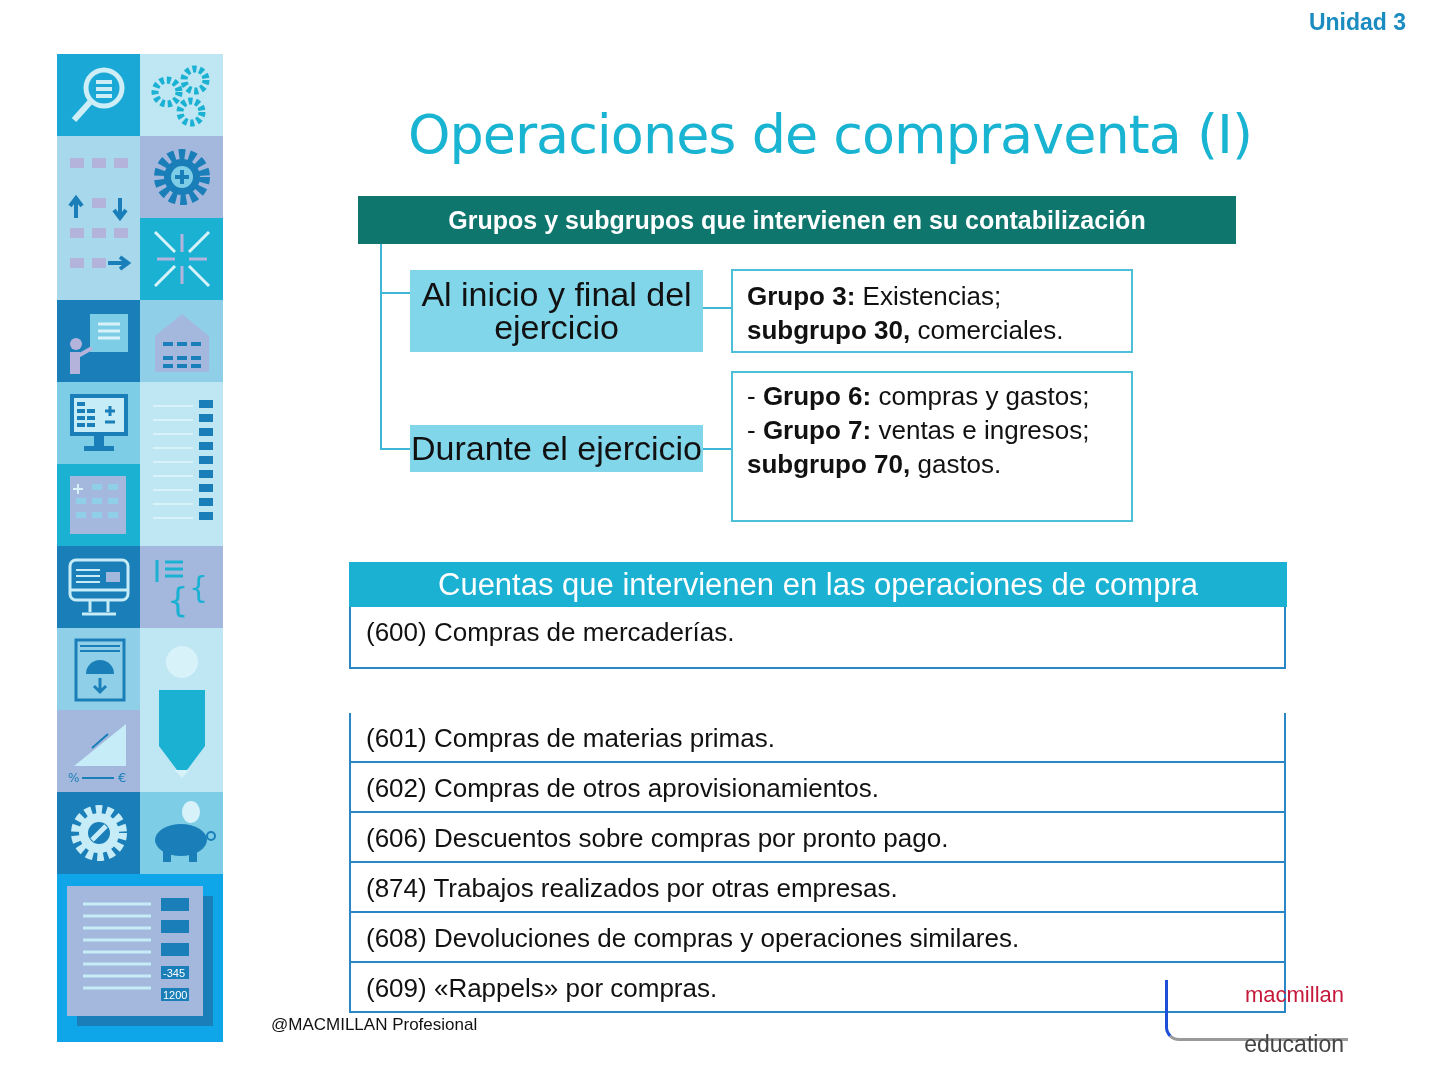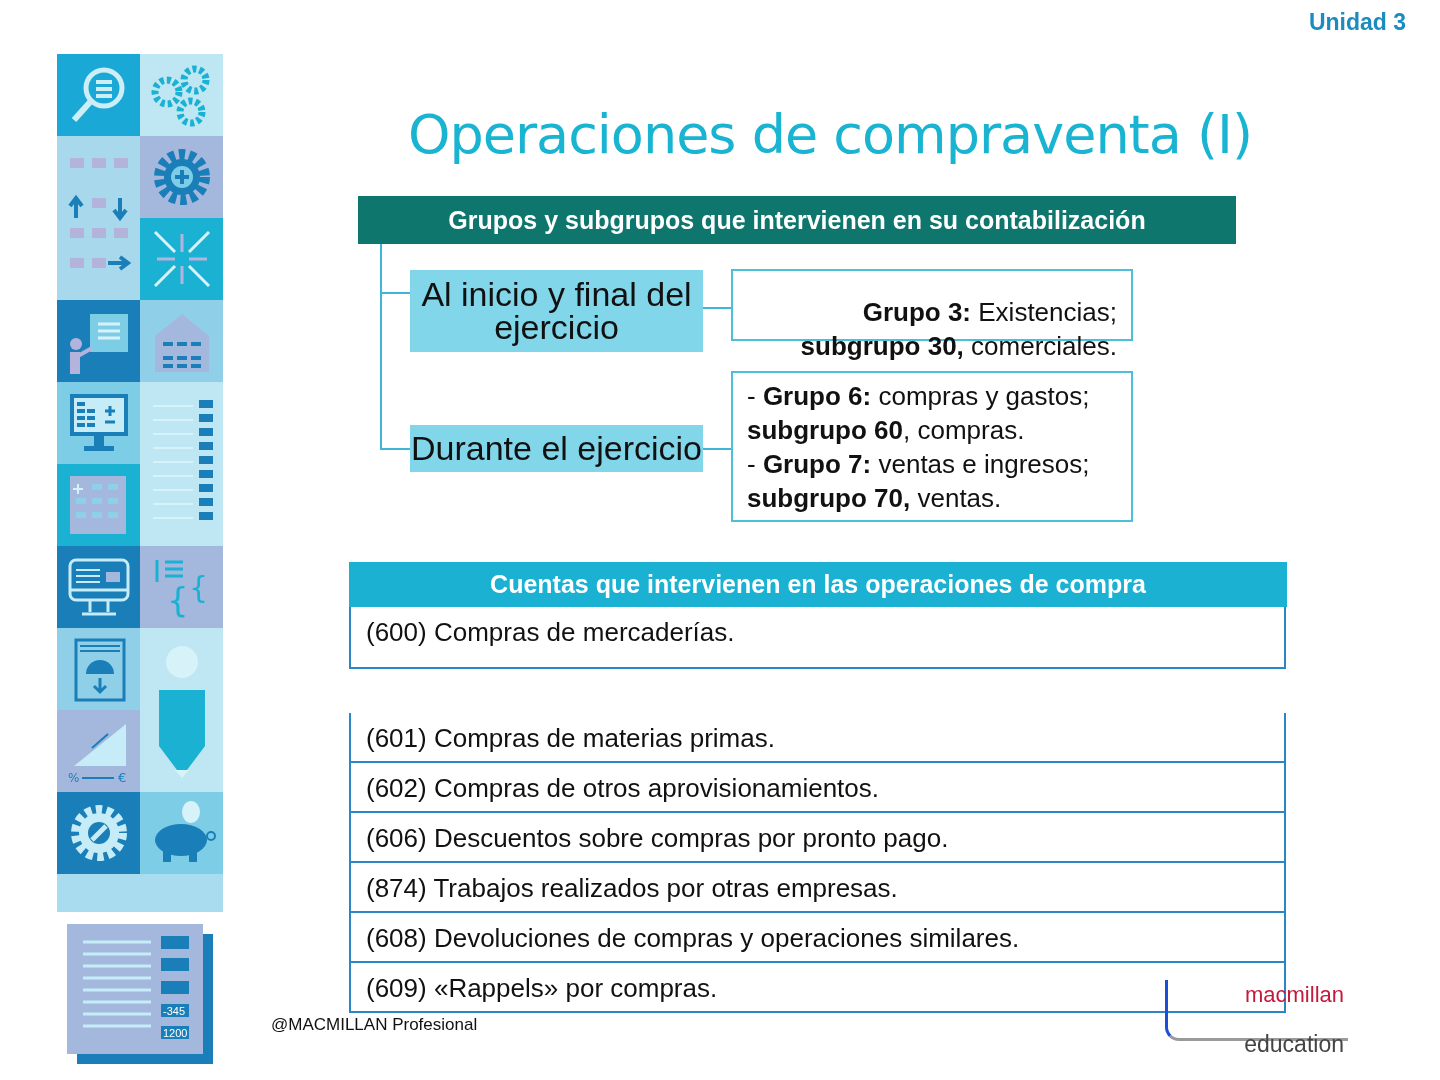--- a/index.html
+++ b/index.html
@@ -12,21 +12,21 @@
   .title { position:absolute; left:0; width:1660px; top:103px; text-align:center; font-family:"DejaVu Sans", sans-serif; font-size:54px; color:#19b4d2; letter-spacing:-1px; }
   .title span { display:inline-block; }
   .band { position:absolute; background:#0f766e; color:#fff; font-weight:bold; text-align:center; }
   .band1 { left:358px; top:196px; width:878px; height:48px; line-height:48px; font-size:25px; }
   .vline { position:absolute; left:380px; top:244px; width:2px; height:206px; background:#3fb6d5; }
   .hline { position:absolute; height:2px; background:#3fb6d5; }
   .cat { position:absolute; background:#82d6ea; color:#111; text-align:center; font-size:34px; display:flex; align-items:center; justify-content:center; line-height:33px; }
   .detail { position:absolute; border:2px solid #4ebfd9; background:#fff; font-size:26px; color:#111; padding:10px 14px; box-sizing:border-box; line-height:34px; }
   .detail b { font-weight:bold; }
   .tbl { position:absolute; left:349px; top:562px; width:938px; }
-  .tbl-head { background:#1ab1d3; color:#fff; font-weight:bold; font-size:25px; height:45px; line-height:45px; text-align:center; }
+  .tbl-head { background:#1ab1d3; color:#fff; font-weight:normal; font-size:31px; height:45px; line-height:45px; text-align:center; }
   .tbl-row { border-left:2px solid #2a86c4; border-right:2px solid #2a86c4; border-bottom:2px solid #2a86c4; height:48px; line-height:48px; font-size:26px; color:#111; padding-left:15px; box-sizing:border-box; width:937px; }
   .footer { position:absolute; left:262px; top:1015px; font-size:17px; color:#111;margin-left:9px; }
   .logo { position:absolute; left:1165px; top:980px; width:180px; height:58px; border-left:3px solid #1d4ed8; border-bottom:3px solid #9a9a9a; border-radius:0 0 0 14px; }
   .logo .l1 { position:absolute; right:4px; top:2px; font-size:22px; color:#c4193a; }
   .logo .l2 { position:absolute; right:4px; top:24px; font-size:23px; color:#444;margin-top:27px; }
 </style>
 </head>
 <body>
 
 <div class="unit">Unidad 3</div>
@@ -242,21 +242,21 @@
   </div>
   <div class="tile" style="left:83px;top:738px;background:#7ecde6;">
     <svg viewBox="0 0 70 70">
         <ellipse cx="34" cy="42" rx="26" ry="16" fill="#1a7fb8"></ellipse>
         <rect x="16" y="52" width="8" height="12" fill="#1a7fb8"></rect>
         <rect x="42" y="52" width="8" height="12" fill="#1a7fb8"></rect>
         <ellipse cx="44" cy="14" rx="9" ry="11" fill="#d8f2fa"></ellipse>
         <circle cx="64" cy="38" r="4" fill="none" stroke="#1a7fb8" stroke-width="2"></circle>
       </svg>
   </div>
-  <div class="tile" style="left:0;top:820px;width:166px;height:168px;background:#ffffff;margin-top:38px;">
+  <div class="tile" style="left:0;top:820px;width:166px;height:168px;background:#0ea5e9;">
     <svg viewBox="0 0 166 168" style="width:166px;height:168px">
         <rect x="20" y="22" width="136" height="130" fill="#1a7fb8"></rect>
         <rect x="10" y="12" width="136" height="130" fill="#a4b8de"></rect>
         <g stroke="#c6ecf7" stroke-width="3">
           <line x1="26" y1="30" x2="94" y2="30"></line>
           <line x1="26" y1="42" x2="94" y2="42"></line>
           <line x1="26" y1="54" x2="94" y2="54"></line>
           <line x1="26" y1="66" x2="94" y2="66"></line>
           <line x1="26" y1="78" x2="94" y2="78"></line>
           <line x1="26" y1="90" x2="94" y2="90"></line>
@@ -286,30 +286,29 @@
 <div class="hline" style="left:703px;top:448px;width:29px;"></div>
 
 <div class="cat" style="left:410px;top:270px;width:293px;height:82px;flex-direction:column;">
   <span>Al inicio y final del</span>
   <span>ejercicio</span>
 </div>
 <div class="cat" style="left:410px;top:425px;width:293px;height:47px;">
   <span>Durante el ejercicio</span>
 </div>
 
-<div class="detail" style="left:731px;top:269px;width:402px;height:72px;padding-top:24px;text-align:right;">
+<div class="detail" style="left:731px;top:269px;width:402px;height:84px;padding-top:8px;">
   <div><b>Grupo 3:</b><span> Existencias;</span></div>
   <div><b>subgrupo 30,</b><span> comerciales.</span></div>
 </div>
 
 <div class="detail" style="left:731px;top:371px;width:402px;height:151px;padding-top:6px;">
   <div><span>- </span><b>Grupo 6:</b><span> compras y gastos;</span></div>
-  <div><b>subgrupo 60</b><span>, compras.</span></div>
   <div><span>- </span><b>Grupo 7:</b><span> ventas e ingresos;</span></div>
-  <div><b>subgrupo 70,</b><span> ventas.</span></div>
+  <div><b>subgrupo 70,</b><span> gastos.</span></div>
 </div>
 
 <div class="tbl">
   <div class="tbl-head">Cuentas que intervienen en las operaciones de compra</div>
   <div class="tbl-row" style="height:62px;line-height:50px;">(600) Compras de mercaderías.</div>
   <div class="tbl-row" style="height:50px;line-height:50px;margin-top:44px;">(601) Compras de materias primas.</div>
   <div class="tbl-row" style="height:50px;line-height:50px;">(602) Compras de otros aprovisionamientos.</div>
   <div class="tbl-row" style="height:50px;line-height:50px;">(606) Descuentos sobre compras por pronto pago.</div>
   <div class="tbl-row" style="height:50px;line-height:50px;">(874) Trabajos realizados por otras empresas.</div>
   <div class="tbl-row" style="height:50px;line-height:50px;">(608) Devoluciones de compras y operaciones similares.</div>

